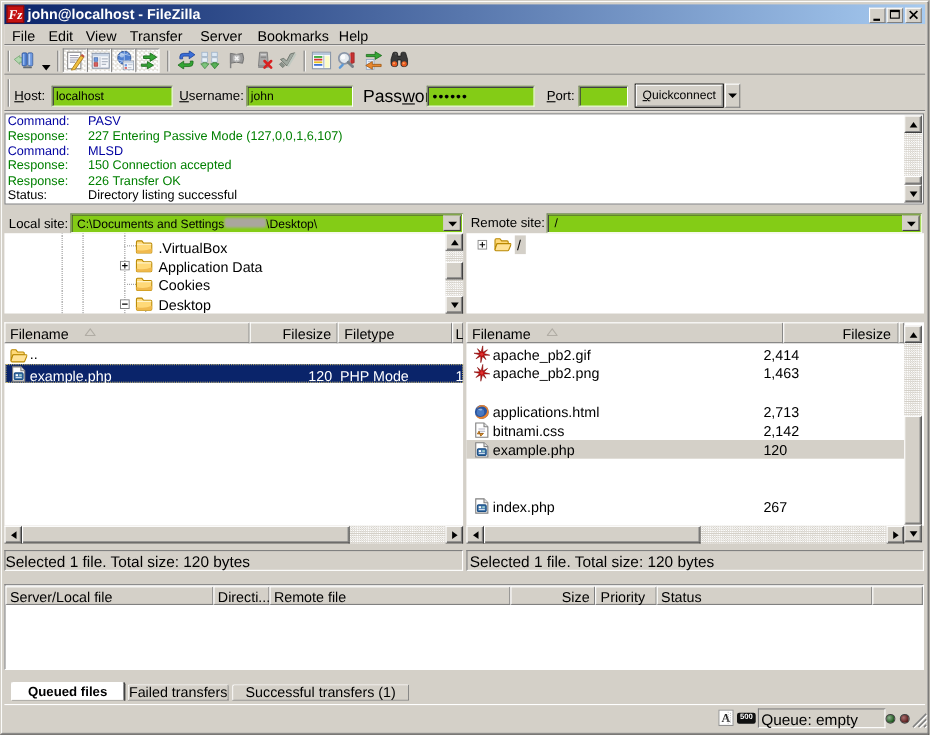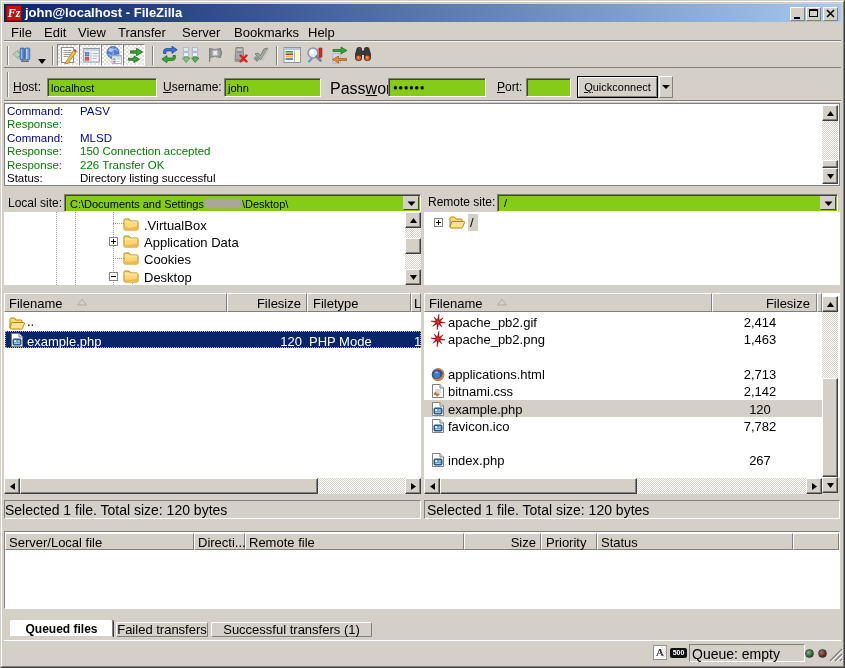--- a/index.html
+++ b/index.html
@@ -17,21 +17,21 @@
 .tbtn{border:1px solid;border-color:#808080 #fff #fff #808080;background:#f2f0ec}
 .chk{background-image:conic-gradient(#fff 25%,#e2dfd8 0 50%,#fff 0 75%,#e2dfd8 0);background-size:4px 4px}
 .arrowup,.arrowdn,.arrowl,.arrowr{width:16px;height:16px;background:#d4d0c8;border:1px solid;border-color:#fff #404040 #404040 #fff;box-shadow:inset -1px -1px 0 #808080}
 .track{background-image:conic-gradient(#fff 25%,#d4d0c8 0 50%,#fff 0 75%,#d4d0c8 0);background-size:2px 2px}
 .thumb{background:#d4d0c8;border:1px solid;border-color:#fff #404040 #404040 #fff;box-shadow:inset -1px -1px 0 #808080}
 .hcell{border:1px solid;border-color:#fff #808080 #808080 #fff;background:#d4d0c8}
 .dotv{width:1px;background-image:repeating-linear-gradient(to bottom,#9a9a9a 0 1px,transparent 1px 2px)}
 .doth{height:1px;background-image:repeating-linear-gradient(to right,#9a9a9a 0 1px,transparent 1px 2px)}
 .rrow{position:absolute;left:0;width:398px;height:17px}
 .rrow .nm{position:absolute;left:24px;top:2px}
-.rrow .sz{position:absolute;left:286px;top:2px;width:100px;text-align:center}
+.rrow .sz{position:absolute;left:270px;top:2px;width:100px;text-align:left}
 .rrow svg{position:absolute;left:6px;top:1px}
 </style></head>
 <body>
 <svg width="0" height="0" style="position:absolute">
     <defs>
 <g id="sym-folder">
         <path d="M1 4.5 L1 13 Q1 14 2 14 L14 14 Q15 14 15 13 L15 6 Q15 5 14 5 L7.5 5 L6 3 L2 3 Q1 3 1 4.5Z" fill="#ffd978" stroke="#b98800" stroke-width="1"></path>
         <path d="M1.5 6 L14.5 6" stroke="#fff3c8" stroke-width="1"></path>
         <path d="M1 13 Q1 14 2 14 L14 14 Q15 14 15 13 L15 10 Q8 13 1 11Z" fill="#f0b94d" stroke="none"></path>
       </g>
@@ -232,21 +232,21 @@
 <div class="a field" style="left:526px;top:78px;width:45px;height:19px"></div>
 <div class="a" style="left:577px;top:76px;width:81px;height:22px;border:1px solid #000">
     <div style="width:100%;height:100%;border:1px solid;border-color:#fff #808080 #808080 #fff;background:#d4d0c8;text-align:center;line-height:18px;font-size:11px"><u>Q</u>uickconnect</div>
   </div>
 <div class="a rais" style="left:659px;top:76px;width:14px;height:22px;background:#d4d0c8"><svg width="12" height="20">
       <polygon points="2,8 10,8 6,12" fill="#000"></polygon>
     </svg></div>
 
 <div class="a" style="left:4px;top:103px;width:836px;height:83px;background:#fff;border:1px solid;border-color:#808080 #808080 #808080 #808080"></div>
 <div class="a" style="left:7px;top:105px;line-height:13.4px;color:#0000a0;font-size:11.5px">Command:<br><span style="color:#008000">Response:</span><br>Command:<br><span style="color:#008000">Response:</span><br><span style="color:#008000">Response:</span><br><span style="color:#000">Status:</span></div>
-<div class="a" style="left:80px;top:105px;line-height:13.4px;color:#0000a0;font-size:11.5px">PASV<br><br>MLSD<br><span style="color:#008000">150 Connection accepted</span><br><span style="color:#008000">226 Transfer OK</span><br><span style="color:#000">Directory listing successful</span></div>
+<div class="a" style="left:80px;top:105px;line-height:13.4px;color:#0000a0;font-size:11.5px">PASV<br><span style="color:#008000">227 Entering Passive Mode (127,0,0,1,6,107)</span><br>MLSD<br><span style="color:#008000">150 Connection accepted</span><br><span style="color:#008000">226 Transfer OK</span><br><span style="color:#000">Directory listing successful</span></div>
 
 <div class="a arrowup hc" style="left:822px;top:105px;justify-content:center">
     <svg width="9" height="9">
       <polygon points="4.5,2 8,7 1,7" fill="#000"></polygon>
     </svg>
   </div>
 <div class="a track" style="left:822px;top:121px;width:16px;height:39px"></div>
 <div class="a thumb" style="left:822px;top:160px;width:16px;height:8px"></div>
 <div class="a arrowdn hc" style="left:822px;top:168px;justify-content:center">
     <svg width="9" height="9">
@@ -412,27 +412,20 @@
       <span class="nm">bitnami.css</span>
       <span class="sz">2,142</span>
     </div>
 <div class="rrow" style="top:89px;background:#d4d0c8">
       <svg width="16" height="16">
         <use href="#sym-doc"></use>
       </svg>
       <span class="nm">example.php</span>
       <span class="sz">120</span>
     </div>
-<div class="rrow" style="top:106px">
-      <svg width="16" height="16">
-        <use href="#sym-doc"></use>
-      </svg>
-      <span class="nm">favicon.ico</span>
-      <span class="sz">7,782</span>
-    </div>
 <div class="rrow" style="top:140px">
       <svg width="16" height="16">
         <use href="#sym-doc"></use>
       </svg>
       <span class="nm">index.php</span>
       <span class="sz">267</span>
     </div>
 </div>
 
 <div class="a arrowup hc" style="left:822px;top:296px;justify-content:center">

